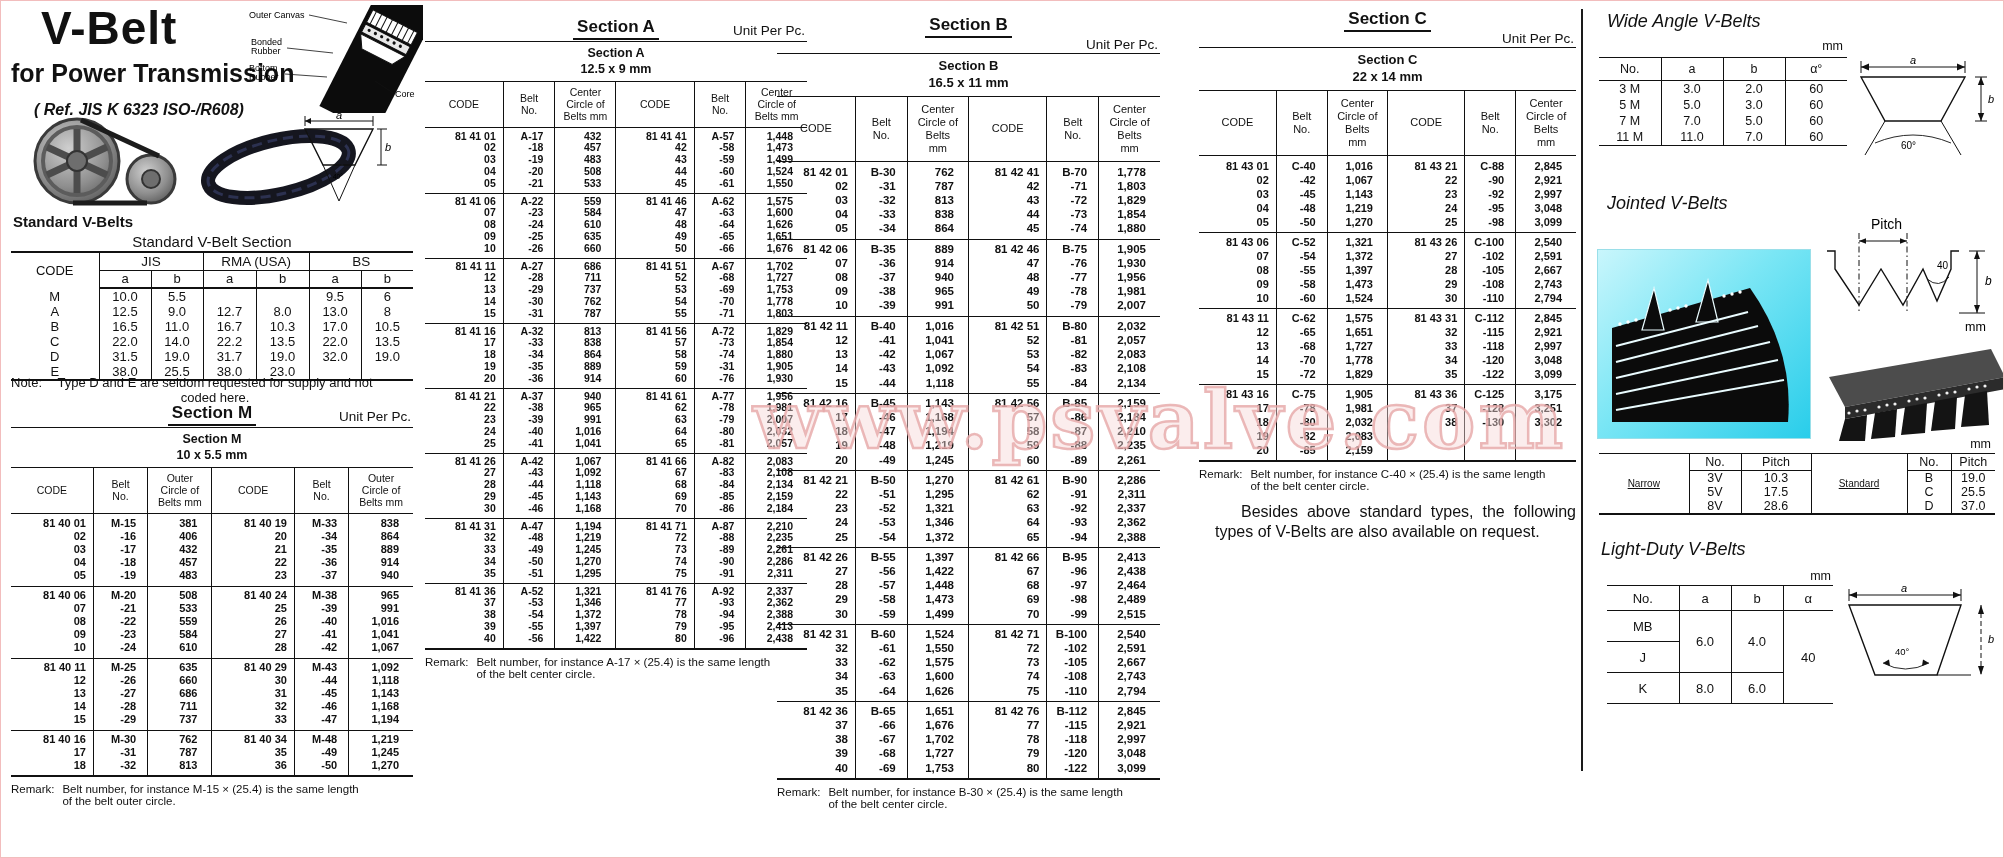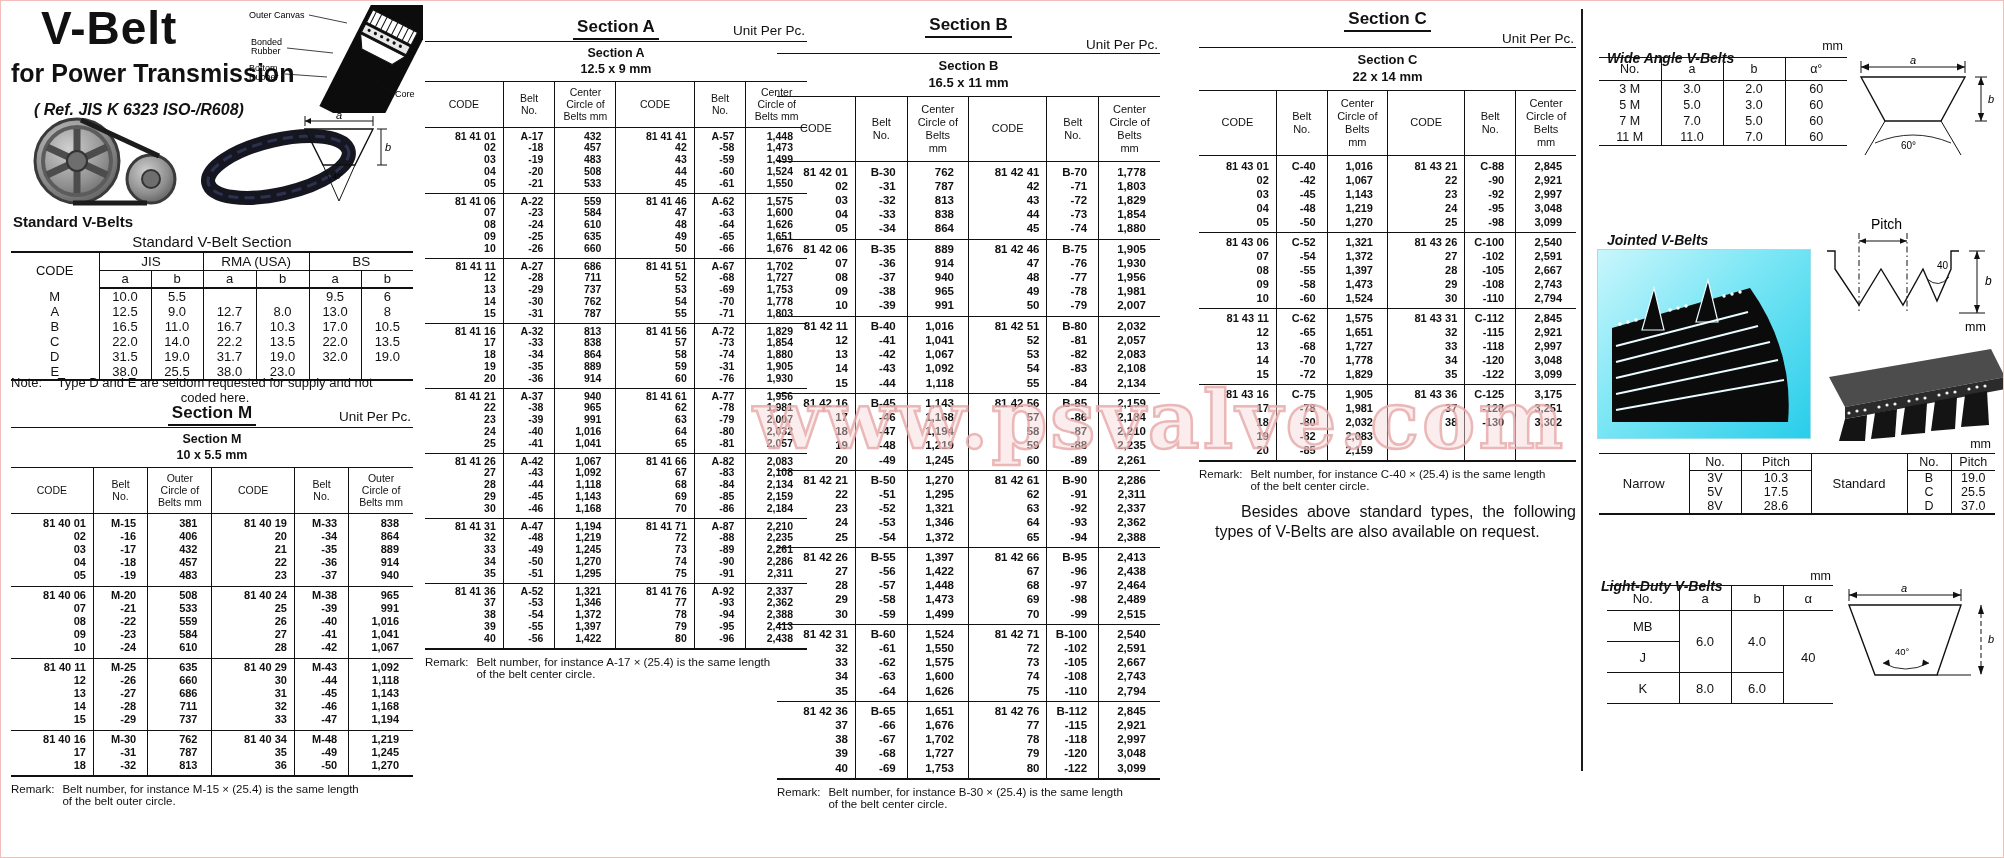--- a/index.html
+++ b/index.html
@@ -43,31 +43,31 @@
   .t-M td.d{font-size:11px;line-height:13.2px;}
   .t-A td.d{font-size:10.5px;line-height:11.8px;}
   .t-B td.d{font-size:11.5px;line-height:14.2px;}
   .t-C td.d{font-size:11px;line-height:14px;}
   .t-B tr.hdr td,.t-C tr.hdr td{padding:6px 1px;font-size:11px;}
   .t-B td.banner,.t-C td.banner{padding:4px 0;font-size:13px;}
   .remark{margin-top:6px;display:flex;gap:8px;font-size:11.5px;}
   .remark .rtxt{max-width:300px;}
   .besides{margin:10px 0 0 16px;font-size:16px;text-align:justify;text-indent:26px;line-height:1.3;}
   
-  .rp-head{font-size:14px;font-weight:700;font-style:italic;margin-top:39px;}
+  .rp-head{font-size:18px;font-weight:400;font-style:italic;}
   .mm-lbl{font-size:12.5px;text-align:right;}
   .wa-table{border-collapse:collapse;width:100%;border-top:1.5px solid #111;border-bottom:1.5px solid #111;table-layout:fixed;}
   .wa-table td{font-size:12.5px;text-align:center;padding:1px 2px;}
   .wa-table td.vr{border-right:1px solid #111;}
   .wa-table tr.h td{border-bottom:1.5px solid #111;padding:4px 2px;}
   .ns-table{border-collapse:collapse;width:100%;border-top:1.5px solid #111;border-bottom:2px solid #111;table-layout:fixed;}
   .ns-table td{font-size:12.5px;text-align:center;padding:0 2px;}
   .ns-table td.vr{border-right:1px solid #111;}
   .ns-table td.h{border-bottom:1px solid #111;padding:1px 2px;}
-  .ns-table td.lab{font-size:13px;}
+  .ns-table td.lab{font-size:10px;text-decoration:underline;}
   .ld-table{border-collapse:collapse;width:100%;border-top:1.5px solid #111;border-bottom:1.5px solid #111;table-layout:fixed;}
   .ld-table td{font-size:13px;text-align:center;border:1px solid #111;height:28px;}
   .ld-table tr.h td{border-top:none;height:22px;}
   .ld-table td.bl0{border-left:none;}
   .ld-table td.br0{border-right:none;}
   .divider{position:absolute;left:1580px;top:8px;width:2px;height:762px;background:#1a1a1a;}
   .watermark{position:absolute;left:752px;top:372px;font-family:"DejaVu Serif",serif;font-size:80px;font-weight:700;letter-spacing:3px;color:rgba(247,216,216,0.45);-webkit-text-stroke:2.5px rgba(230,168,168,0.8);z-index:6;pointer-events:none;white-space:nowrap;}
   .cyan-img{position:absolute;left:1596px;top:248px;width:212px;height:188px;background:linear-gradient(135deg,#c9f6fc 0%,#7ae6f5 45%,#29cdea 100%);border:1px solid #9adfe9;}
   svg text{font-family:"Liberation Sans",sans-serif;}
 </style>

